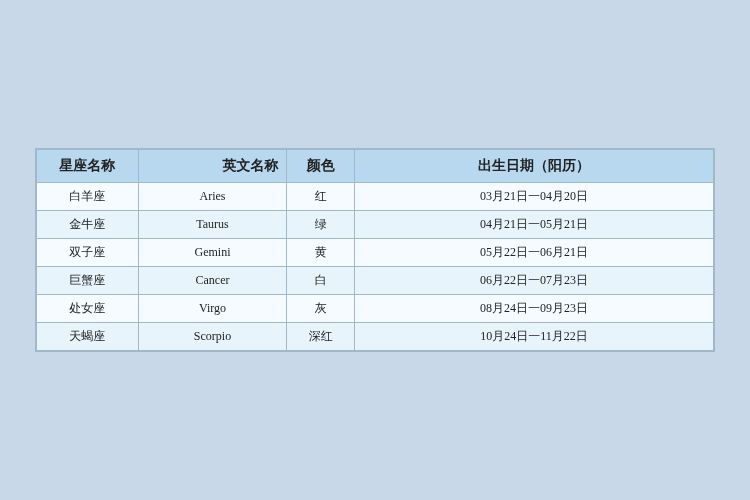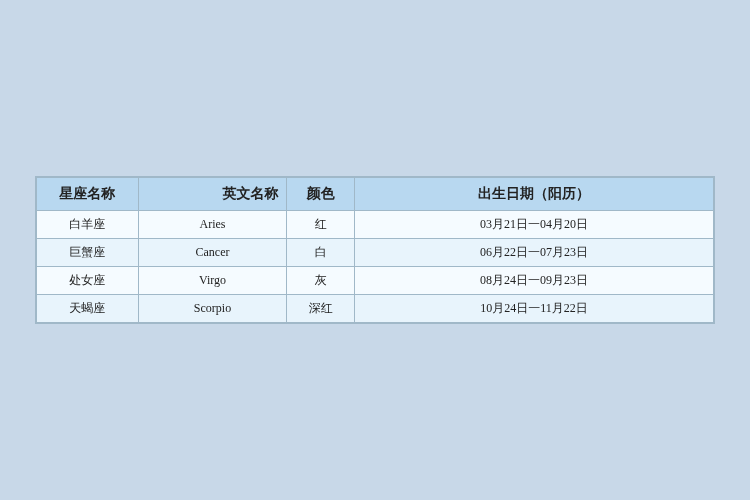--- a/index.html
+++ b/index.html
@@ -62,20 +62,32 @@
       </tr>
     </thead>
     <tbody id="table-body">
     <tr>
           <td>白羊座</td>
           <td>Aries</td>
           <td>红</td>
           <td>03月21日一04月20日</td>
         </tr>
         <tr>
+          <td>金牛座</td>
+          <td>Taurus</td>
+          <td>绿</td>
+          <td>04月21日一05月21日</td>
+        </tr>
+        <tr>
+          <td>双子座</td>
+          <td>Gemini</td>
+          <td>黄</td>
+          <td>05月22日一06月21日</td>
+        </tr>
+        <tr>
           <td>巨蟹座</td>
           <td>Cancer</td>
           <td>白</td>
           <td>06月22日一07月23日</td>
         </tr>
         <tr>
           <td>处女座</td>
           <td>Virgo</td>
           <td>灰</td>
           <td>08月24日一09月23日</td>

